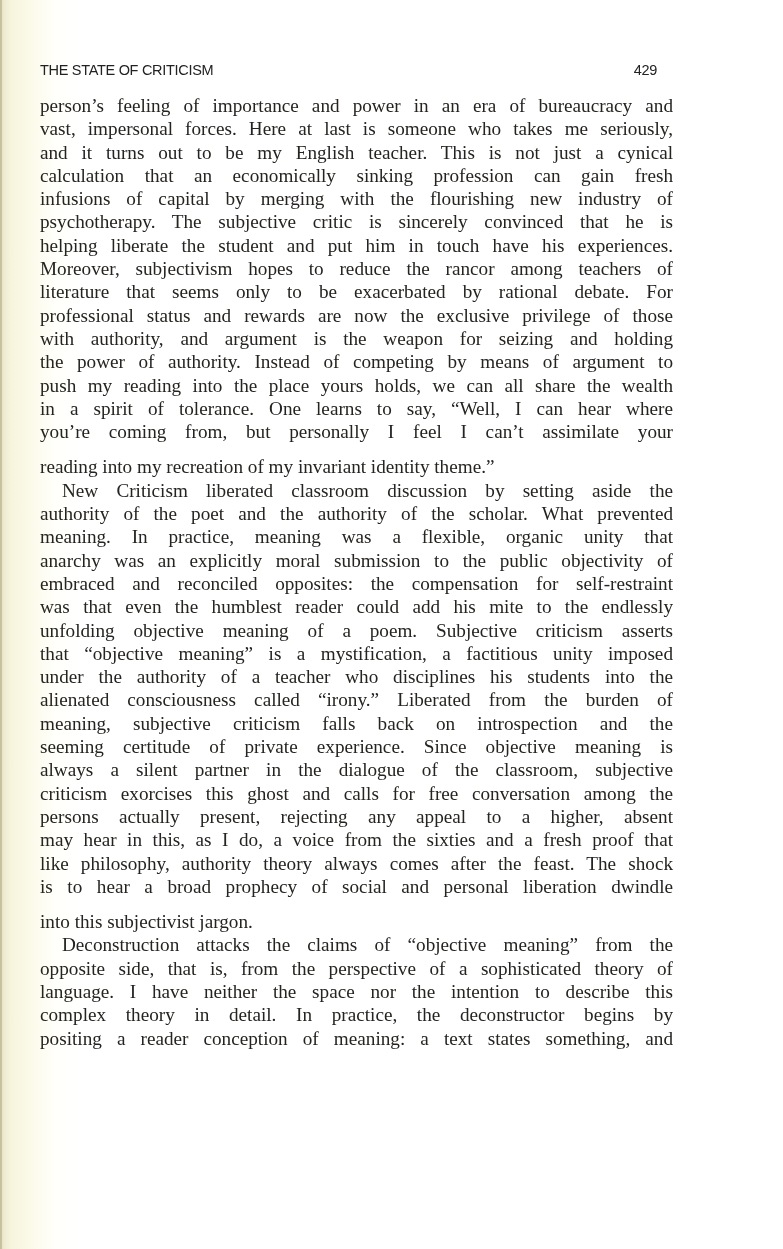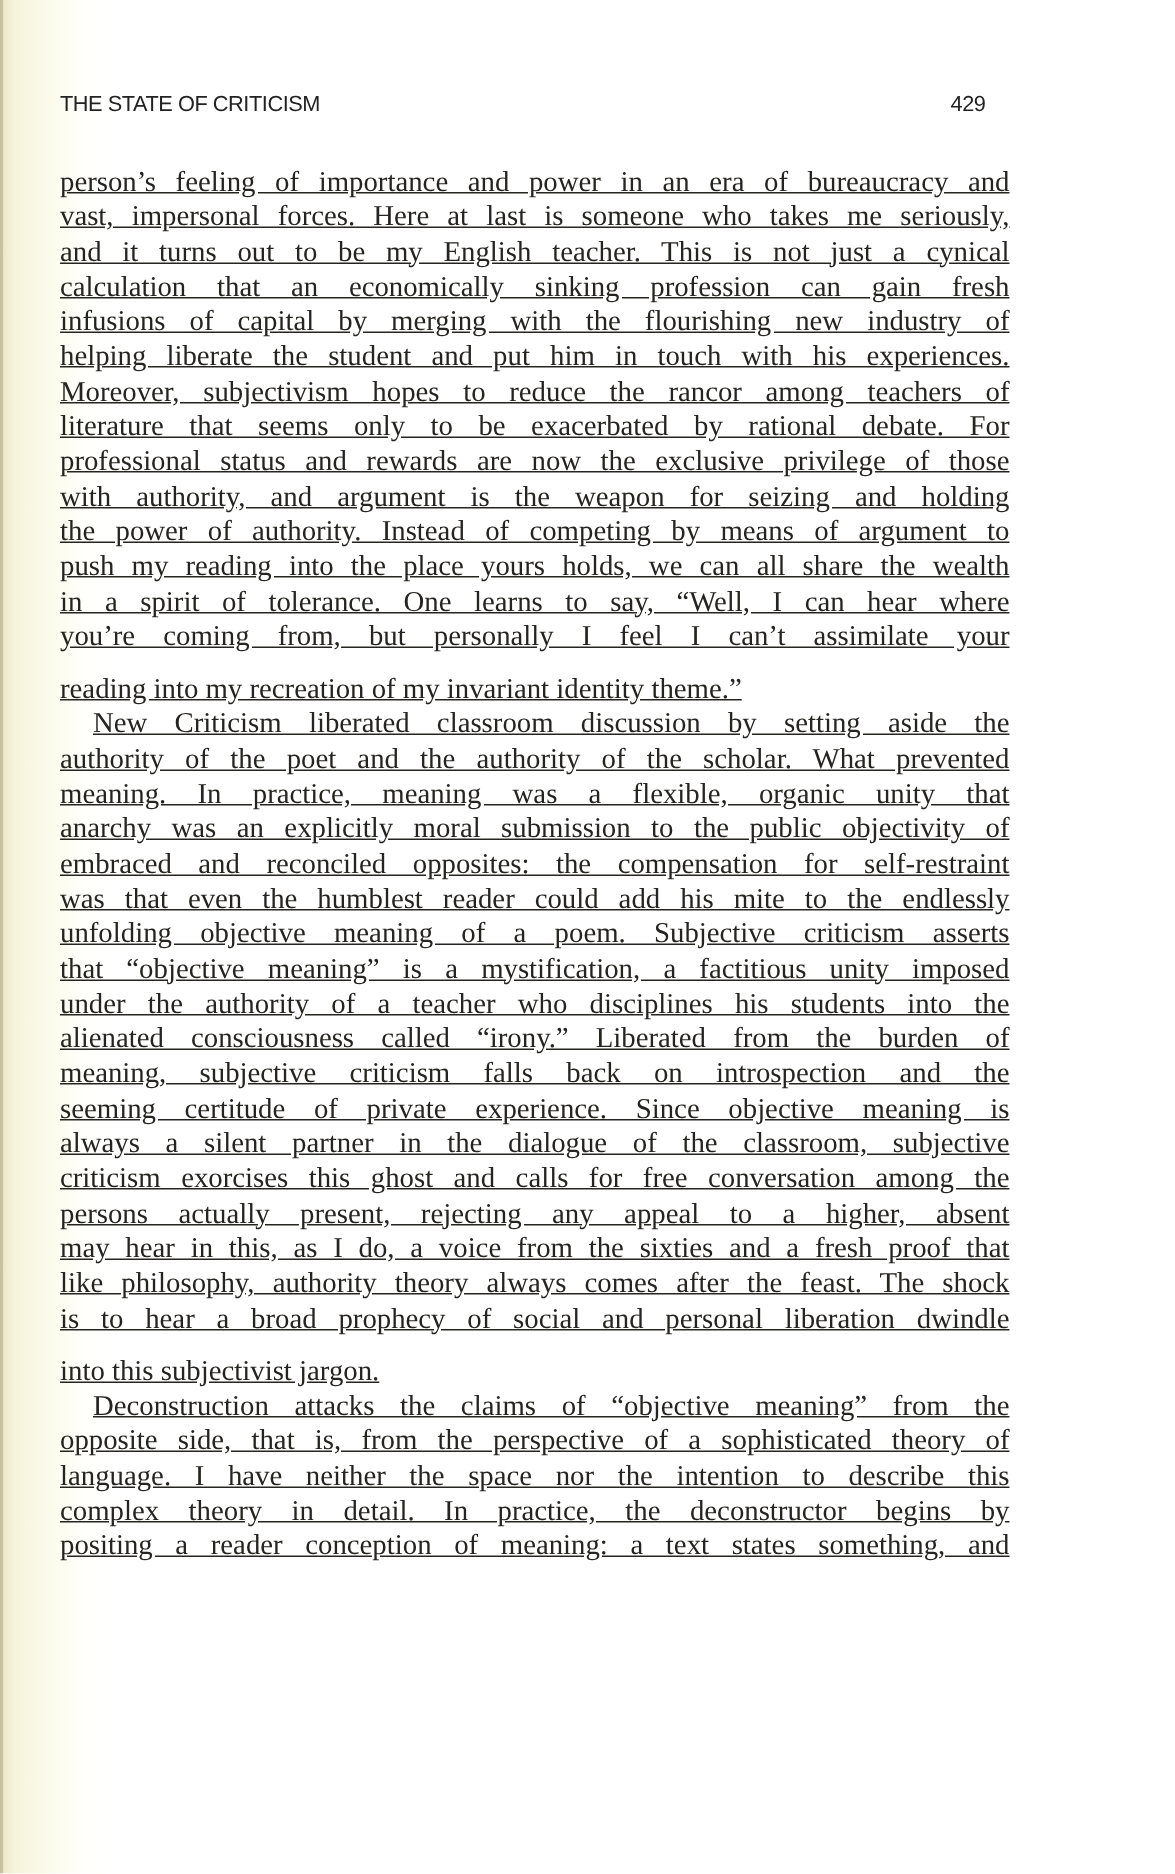--- a/index.html
+++ b/index.html
@@ -52,27 +52,26 @@
     top: 0;
   }
   .running-head .folio {
     position: absolute;
     right: 16px;
     top: 0;
   }
   .body-text {
     position: absolute;
     left: 40px;
-    top: 110px;
+    top: 94px;
     width: 633px;
     font-family: "Liberation Serif", serif;
     font-size: 19.2px;
     line-height: 23.3px;
     color: #262420;
-    text-decoration: underline;
   }
   .line {
     display: block;
     white-space: nowrap;
     text-align: justify;
     text-align-last: justify;
     height: 23.3px;
     overflow: visible;
   }
   .line.last {
@@ -94,21 +93,22 @@
     <span class="folio">429</span>
   </div>
 
   <div class="body-text" id="body-text">
       <div>
         <span class="line">person’s feeling of importance and power in an era of bureaucracy and</span>
         <span class="line">vast, impersonal forces. Here at last is someone who takes me seriously,</span>
         <span class="line">and it turns out to be my English teacher. This is not just a cynical</span>
         <span class="line">calculation that an economically sinking profession can gain fresh</span>
         <span class="line">infusions of capital by merging with the flourishing new industry of</span>
-        <span class="line">helping liberate the student and put him in touch with his experiences.</span>
+        <span class="line">psychotherapy. The subjective critic is sincerely convinced that he is</span>
+        <span class="line">helping liberate the student and put him in touch have his experiences.</span>
         <span class="line">Moreover, subjectivism hopes to reduce the rancor among teachers of</span>
         <span class="line">literature that seems only to be exacerbated by rational debate. For</span>
         <span class="line">professional status and rewards are now the exclusive privilege of those</span>
         <span class="line">with authority, and argument is the weapon for seizing and holding</span>
         <span class="line">the power of authority. Instead of competing by means of argument to</span>
         <span class="line">push my reading into the place yours holds, we can all share the wealth</span>
         <span class="line">in a spirit of tolerance. One learns to say, “Well, I can hear where</span>
         <span class="line">you’re coming from, but personally I feel I can’t assimilate your</span>
         <span class="line last">reading into my recreation of my invariant identity theme.”</span>
       </div>

